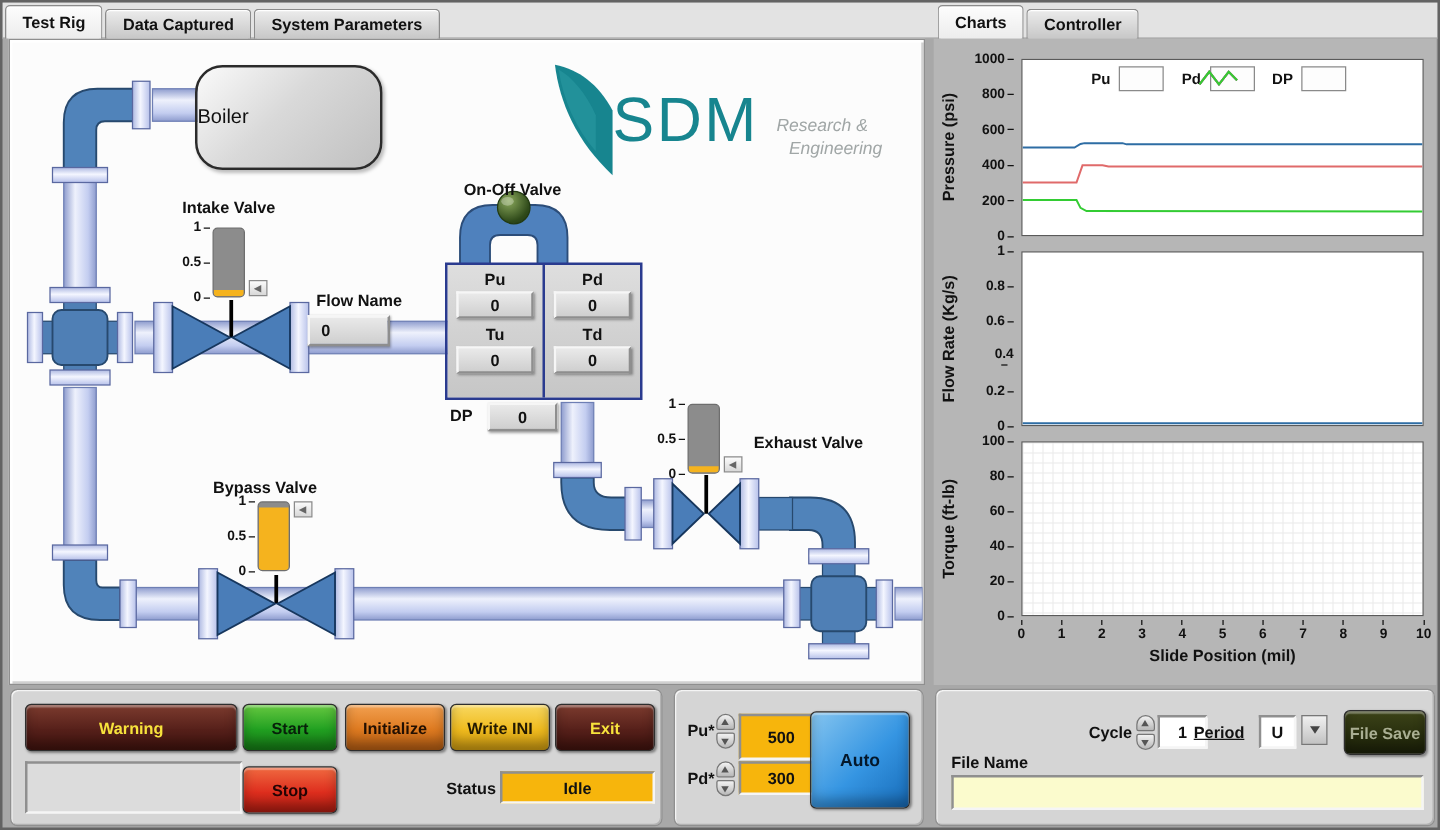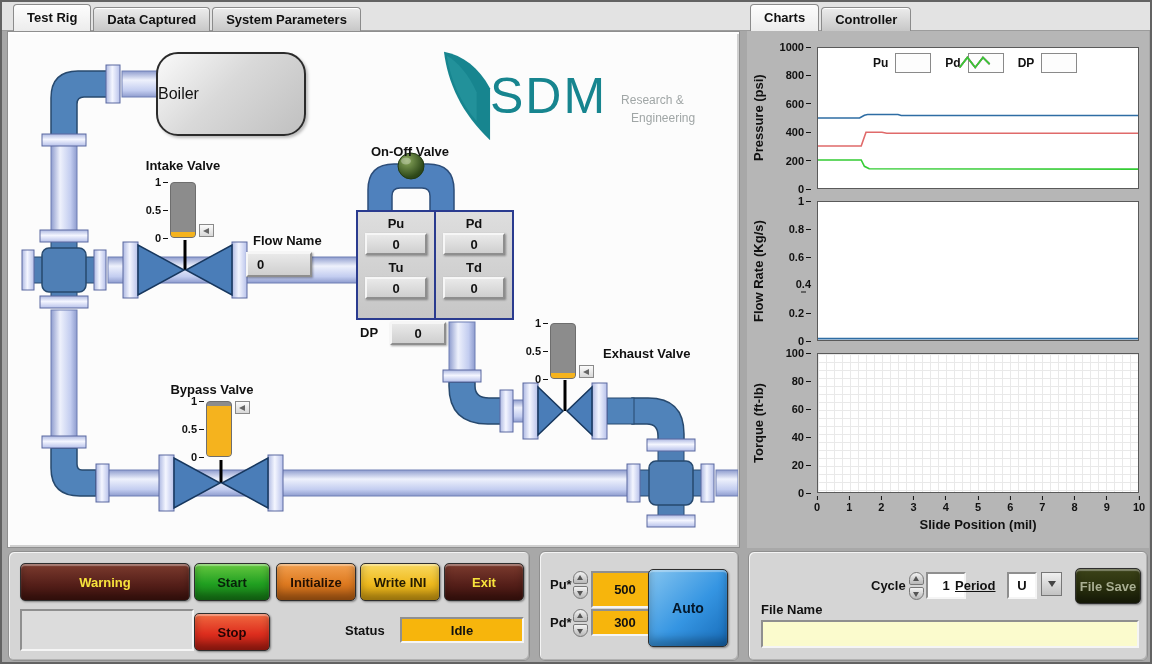--- a/index.html
+++ b/index.html
@@ -7,21 +7,21 @@
   body {
     position:relative; overflow:hidden;
     background:#a8a8a8;
     border:2px solid #636363;
     font-family:"Liberation Sans","DejaVu Sans",sans-serif;
     color:#111;
   }
   
   .header { position:absolute; left:0; top:0; right:0; height:29px; background:#e3e3e3; border-bottom:1px solid #9c9c9c; }
   .tabbar { position:absolute; top:2px; display:flex; align-items:flex-end; gap:2px; z-index:5; }
-  #tabbar-left { left:11px; } #tabbar-right { left:748px; }
+  #tabbar-left { left:2px; } #tabbar-right { left:748px; }
   .tab { height:24px; line-height:23px; padding:0 13px; font-weight:700; font-size:13px;
     background:linear-gradient(180deg,#ececec,#c7c7c7); border:1px solid #8b8b8b; border-bottom:0;
     border-radius:4px 4px 0 0; box-shadow:inset 0 1px 0 #fff; white-space:nowrap; }
   .tab.active { height:27px; line-height:25px; background:linear-gradient(180deg,#fdfdfd,#ececec); }
   
   .diagram-panel { position:absolute; left:5px; top:29px; width:733px; height:517px; background:#fcfcfc;
     border:1px solid #8f8f8f; box-shadow:inset 2px 2px 0 #fff, inset -2px -2px 0 #d0d0d0; }
   .charts-panel { position:absolute; left:745px; top:29px; width:402px; height:517px; background:#b6b6b6; }
   .group { position:absolute; top:549px; height:110px; background:#d5d5d5; border:1px solid #8f8f8f;
     border-radius:6px; box-shadow:inset 1px 1px 0 #f4f4f4, inset -1px -1px 0 #b2b2b2; }
@@ -29,21 +29,21 @@
   #group-setpoint { left:537px; width:200px; }
   #group-file { left:746px; width:400px; }
   
   .dlabel { position:absolute; font-weight:700; font-size:13px; white-space:nowrap; }
   .boiler { position:absolute; left:148px; top:20px; width:150px; height:84px; border:2px solid #2b2b2b;
     border-radius:22px; background:linear-gradient(135deg,#fafafa,#d9d9d9 45%,#c0c0c0);
     display:flex; align-items:center; justify-content:flex-start; font-weight:400; font-size:16px;
     box-shadow:2px 2px 3px rgba(0,0,0,.25); }
   .logo { position:absolute; left:430px; top:16px; display:flex; align-items:center; }
   .logo-text { font-size:50px; color:#17858f; letter-spacing:2px; line-height:90px; margin-left:-6px; }
-  .logo-sub { color:#a0a6a6; font-size:12px; line-height:18px; margin-left:14px; margin-top:26px; }
+  .logo-sub { color:#a0a6a6; font-size:14px; line-height:18px; margin-left:14px; margin-top:26px;font-style:italic; }
   .logo-sub .l2 { padding-left:10px; }
   .cluster { position:absolute; left:348px; top:178px; width:158px; height:110px; display:flex;
     background:linear-gradient(#dedede,#c6c6c6); border:2px solid #2a3b8f; }
   .ccol { flex:1; display:flex; flex-direction:column; align-items:center; padding-top:3px; }
   .ccol + .ccol { border-left:2px solid #2a3b8f; }
   .clabel { font-weight:700; font-size:13px; margin-top:1px; }
   .cdisp { width:62px; height:22px; background:linear-gradient(#e9e9e9,#cfcfcf);
     border:2px solid; border-color:#f6f6f6 #8e8e8e #8e8e8e #f6f6f6; box-shadow:1px 1px 2px rgba(0,0,0,.35);
     display:flex; align-items:center; justify-content:center; font-weight:700; font-size:13px; margin:2px 0 4px; }
   .meter-disp { position:absolute; background:linear-gradient(#e9e9e9,#cfcfcf); border:2px solid;
@@ -506,21 +506,21 @@
 </div>
 
 <div class="group" id="group-control">
   <div class="btn btn-warning" style="left:11px;top:11px;width:170px;height:38px;">Warning</div>
   <div class="btn btn-start" style="left:185px;top:11px;width:76px;height:38px;">Start</div>
   <div class="btn btn-init" style="left:267px;top:11px;width:80px;height:38px;">Initialize</div>
   <div class="btn btn-ini" style="left:351px;top:11px;width:80px;height:38px;">Write INI</div>
   <div class="btn btn-exit" style="left:435px;top:11px;width:80px;height:38px;">Exit</div>
   <div class="disp-empty sunken" style="left:11px;top:57px;width:174px;height:42px;"></div>
   <div class="btn btn-stop" style="left:185px;top:61px;width:76px;height:38px;">Stop</div>
-  <span class="plabel" style="left:336px;top:71px;">Status</span>
+  <span class="plabel" style="left:348px;top:71px;">Status</span>
   <div class="disp-yellow sunken" style="left:391px;top:65px;width:124px;height:26px;">Idle</div>
 </div>
 
 <div class="group" id="group-setpoint">
   <span class="plabel" style="left:10px;top:25px;">Pu*</span>
   <div class="spin" style="left:33px;top:19px;">
     <span class="up"></span>
     <span class="dn"></span>
   </div>
   <div class="disp-yellow sunken" style="left:51px;top:19px;width:68px;height:37px;">500</div>

